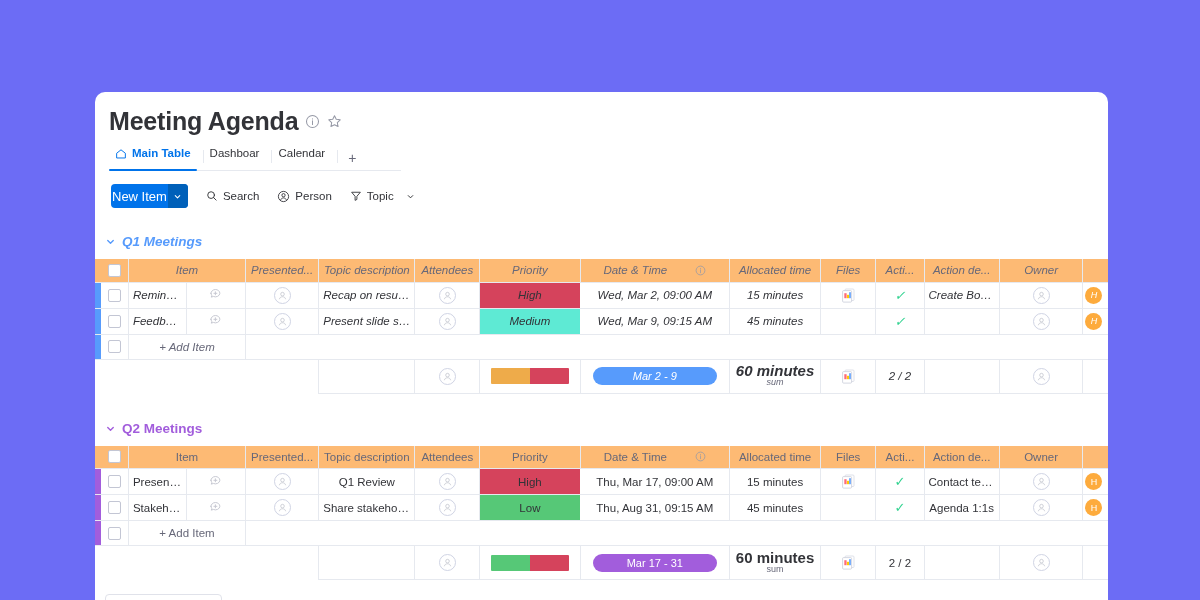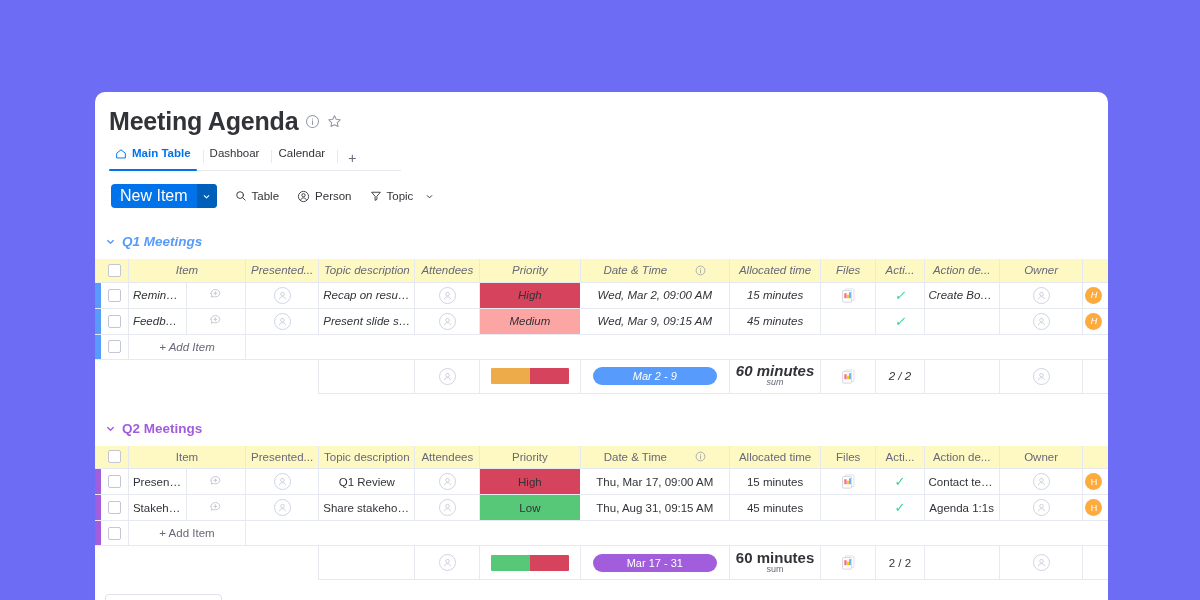--- a/index.html
+++ b/index.html
@@ -58,21 +58,21 @@
   .home-icon svg { display: block; width: 12px; height: 12px; }
 
   
   .toolbar { display: flex; align-items: center; margin-top: 13px; padding-left: 2px; }
   .new-item {
     display: flex; align-items: stretch;
     height: 24px; border-radius: 4px; overflow: hidden;
     background: #0073ea;
   }
   .new-item .ni-label {
-    color: #fff; font-size: 16px; padding: 0 9px;
+    color: #fff; font-size: 13px; padding: 0 1px;
     display: flex; align-items: center; line-height: 1;
   }
   .new-item .ni-caret {
     width: 20px; background: #0060b9;
     display: flex; align-items: center; justify-content: center;
     color: #fff;
   }
   .tb-btn {
     display: flex; align-items: center; gap: 5px;
     font-size: 11.5px; color: #323338;
@@ -120,21 +120,21 @@
   .c-last { width: 76px; }
 
   .bar-q1 { background: #579bfc; }
   .bar-q2 { background: #a25ddc; }
 
   .chk {
     width: 13px; height: 13px; border: 1px solid #c3c6d4;
     border-radius: 2px; background: #fff; margin: 0 auto; display: block;
   }
 
-  .head-row th { background: #fef9c3; }
+  .head-row th { background: #fdba74; }
 
   .avatar {
     width: 17px; height: 17px; border-radius: 50%;
     border: 1px solid #d0d4e4; display: inline-flex;
     align-items: center; justify-content: center; vertical-align: middle;
   }
   .avatar svg { display: block; }
   .conv-icon { display: inline-flex; align-items: center; justify-content: center; }
 
   .prio-cell { color: #fff; font-weight: normal; padding: 0 !important;
@@ -243,21 +243,21 @@
         </span>
       </div>
 
       <div class="tb-btn">
         <span>
           <svg width="12" height="12" viewBox="0 0 16 16" fill="none" stroke="#323338" stroke-width="1.25" stroke-linecap="round">
             <circle cx="6.8" cy="6.8" r="4.5"></circle>
               <path d="M10.2 10.2l3.3 3.3"></path>
           </svg>
         </span>
-        <span>Table</span>
+        <span>Search</span>
       </div>
 
       <div class="tb-btn">
         <span>
           <svg width="13" height="13" viewBox="0 0 16 16" fill="none" stroke="#323338" stroke-width="1.1">
             <circle cx="8" cy="8" r="6.3"></circle>
               <circle cx="8" cy="6.4" r="2"></circle>
               <path d="M4.4 12.5c.7-1.9 2-2.8 3.6-2.8s2.9.9 3.6 2.8"></path>
           </svg>
         </span>
@@ -411,21 +411,21 @@
             </td>
             <td class="c-topic">Present slide show</td>
             <td class="c-att">
               <span class="avatar">
                 <svg width="11" height="11" viewBox="0 0 16 16" fill="none" stroke="#c5c7d0" stroke-width="1.2">
                     <circle cx="8" cy="6" r="2.6"></circle>
                     <path d="M3.4 13.4c.6-2.4 2.3-3.6 4.6-3.6s4 1.2 4.6 3.6"></path>
                   </svg>
               </span>
             </td>
-            <td class="c-prio prio-cell" style="background:#fca5a5">
+            <td class="c-prio prio-cell" style="background:#5eead4">
               <div class="prio-inner">Medium</div>
             </td>
             <td class="c-date">Wed, Mar 9, 09:15 AM</td>
             <td class="c-alloc">45 minutes</td>
             <td class="c-files"></td>
             <td class="c-acti"><span class="check-mark">✓</span></td>
             <td class="c-actde"></td>
             <td class="c-owner">
               <span class="avatar">
                 <svg width="11" height="11" viewBox="0 0 16 16" fill="none" stroke="#c5c7d0" stroke-width="1.2">

